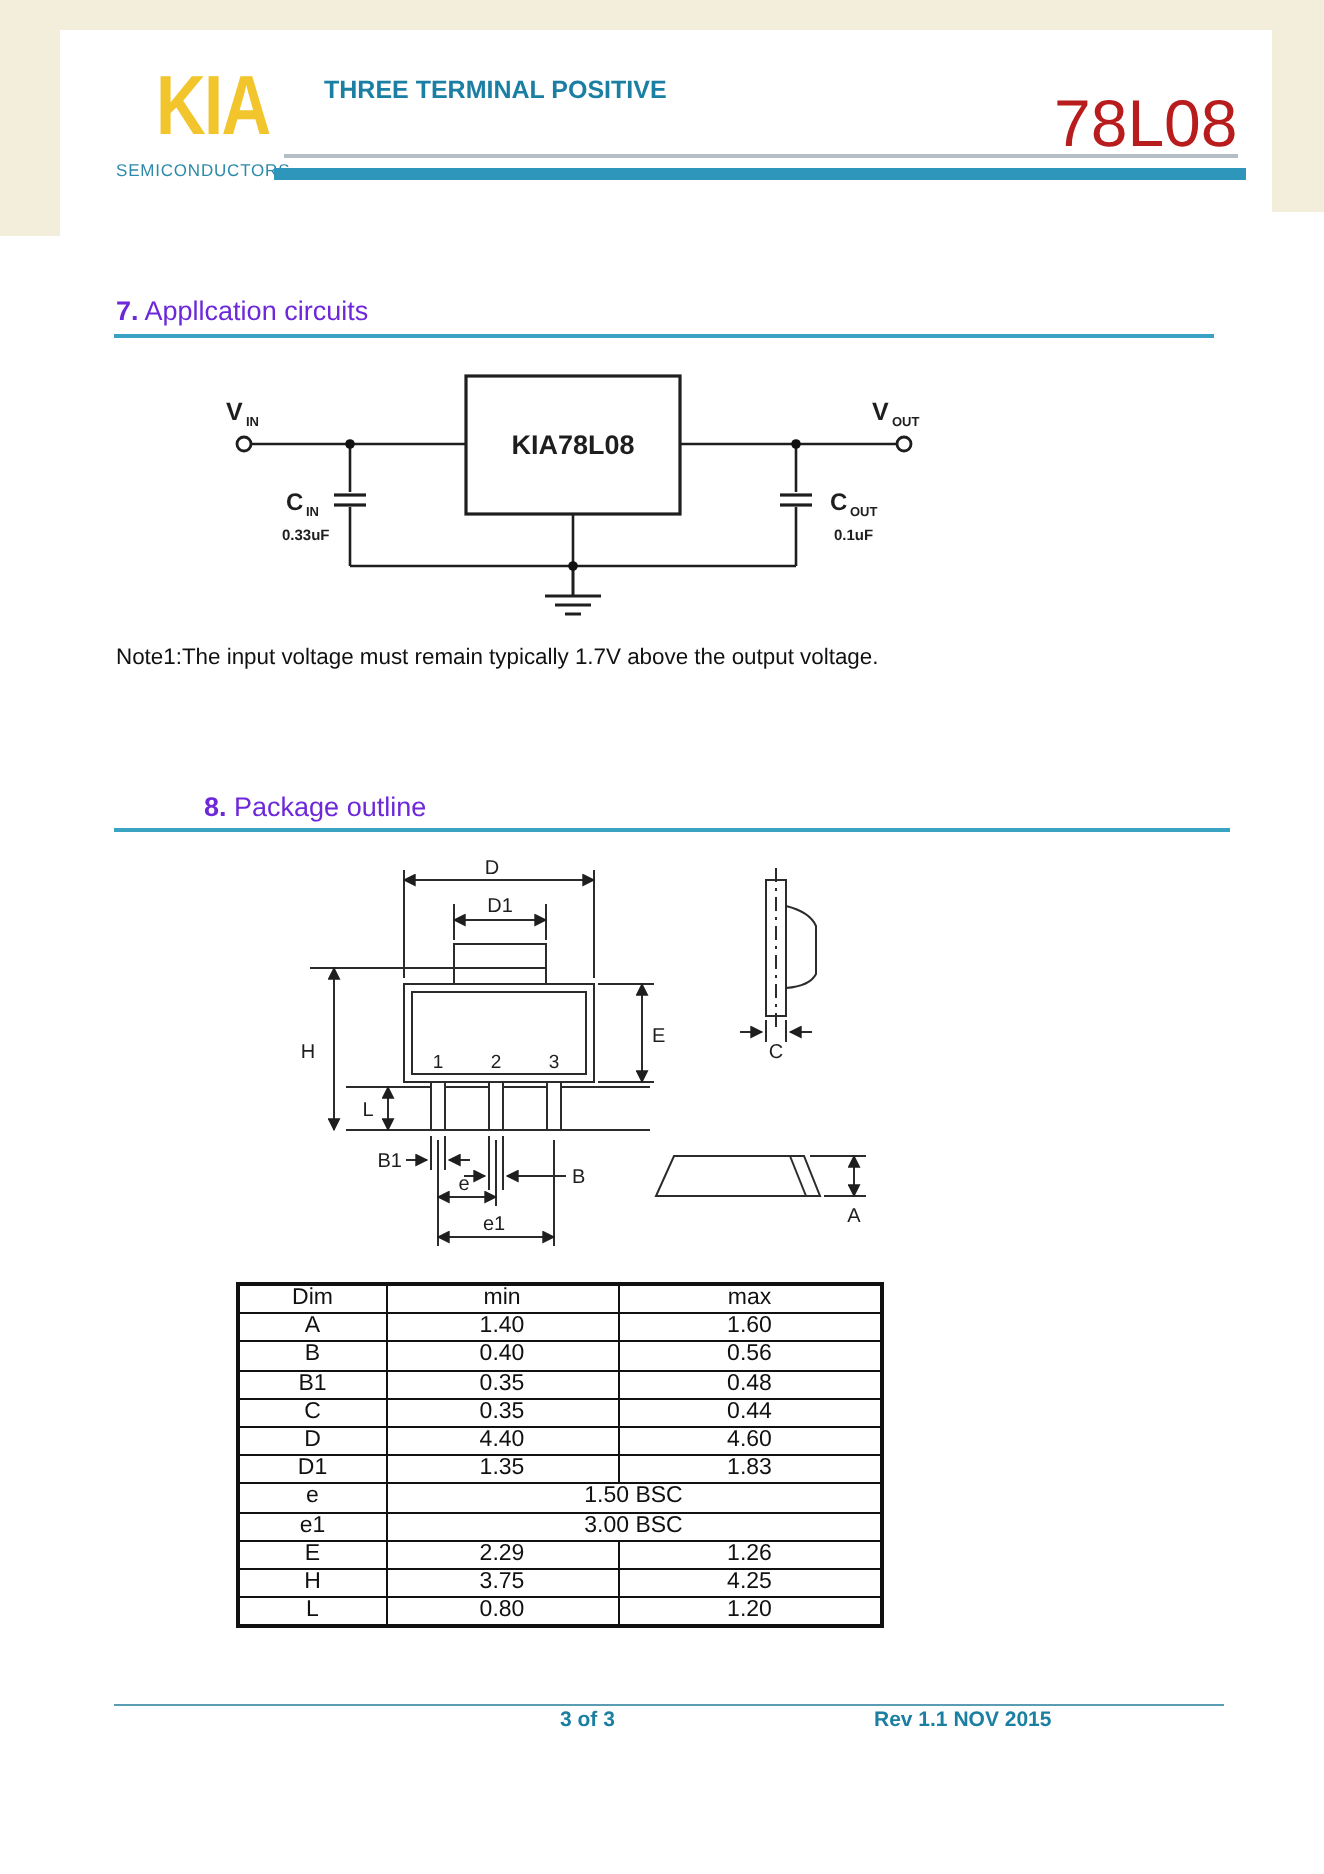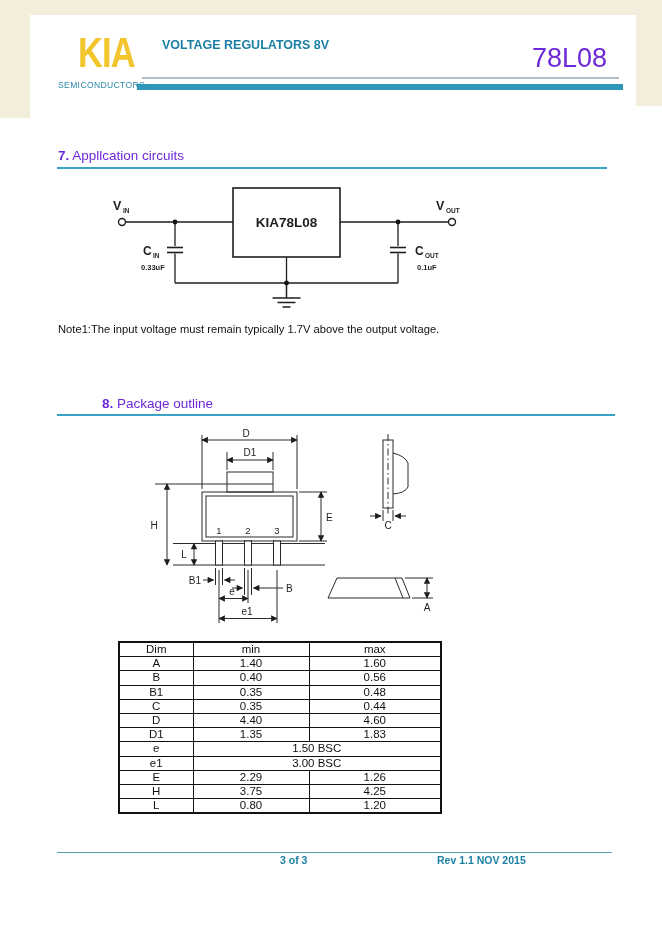--- a/index.html
+++ b/index.html
@@ -10,21 +10,21 @@
   .abs{position:absolute;}
   
   .cream-top{left:0;top:0;width:662px;height:15px;background:#f2eedb;}
   .cream-left{left:0;top:0;width:30px;height:118px;background:#f2eedb;}
   .cream-right{right:0;top:0;width:26px;height:106px;background:#f2eedb;}
   
   .logo-text{left:78px;top:32px;font-size:42px;font-weight:bold;color:#f2c52d;
     letter-spacing:-1px;transform:scaleX(0.82);transform-origin:left top;line-height:1;}
   .logo-sub{left:58px;top:80px;font-size:8.5px;color:#2d8aa9;letter-spacing:0.4px;}
   .doc-title{left:162px;top:38px;font-size:12.5px;font-weight:bold;color:#1b7fa3;line-height:15px;}
-  .part-number{left:527px;top:43px;width:85px;text-align:center;font-size:27px;color:#6d28d9;}
+  .part-number{left:527px;top:43px;width:85px;text-align:right;font-size:33px;color:#b91c1c;}
   .hdr-thin{left:142px;top:77px;width:477px;height:2px;background:#b3bfc5;}
   .hdr-bar{left:137px;top:84px;width:486px;height:6px;background:#2d96ba;}
   
   .sec-head{font-size:13.5px;color:#6d28d9;}
   .sec-head .num{font-weight:bold;}
   .sec7-head{left:58px;top:148px;}
   .sec8-head{left:58px;top:396px;margin-left:44px;}
   .sec7-rule{left:57px;top:167px;width:550px;height:1.5px;background:#3aa2c2;}
   .sec8-rule{left:57px;top:414px;width:558px;height:1.5px;background:#3aa2c2;}
   
@@ -48,21 +48,21 @@
 </head>
 <body>
 
 <div class="abs cream-top"></div>
 <div class="abs cream-left"></div>
 <div class="abs cream-right"></div>
 
 <div class="abs logo-text">KIA</div>
 <div class="abs logo-sub">SEMICONDUCTORS</div>
 <div class="abs doc-title">
-  <div>VOLTAGE REGULATORS 8V</div>
+  <div>THREE TERMINAL POSITIVE</div>
 </div>
 <div class="abs part-number">78L08</div>
 <div class="abs hdr-thin"></div>
 <div class="abs hdr-bar"></div>
 
 <div class="abs sec-head sec7-head">
   <span class="num">7.</span>
   <span>Appllcation circuits</span>
 </div>
 <div class="abs sec7-rule"></div>

